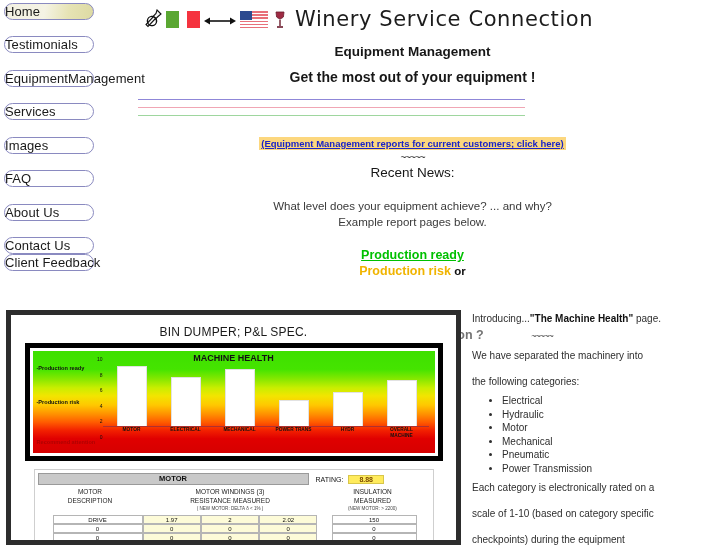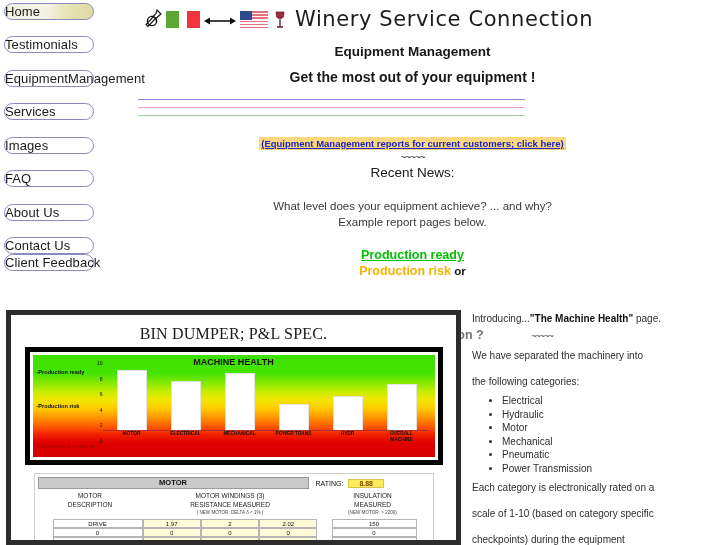--- a/index.html
+++ b/index.html
@@ -80,22 +80,22 @@
   .s-amber { color:#f0b400; }
   .s-or { color:#111; font-size:11.5px; }
   .s-red { color:#737373;margin-top:48px; }
 
   
   #report-frame {
     position:absolute; left:6px; top:310px; width:455px; height:235px;
     border:5px solid #2d2d2d; background:#ffffff; overflow:hidden;
   }
   #report-inner { position:absolute; inset:0; padding:6px 10px; }
-  #report-title { text-align:center; font-size:16px; color:#1a1a1a; font-weight:500;
-                  margin-top:4px; margin-bottom:4px; letter-spacing:.2px;font-family:Liberation Serif, serif; }
+  #report-title { text-align:center; font-size:12px; color:#1a1a1a; font-weight:500;
+                  margin-top:4px; margin-bottom:4px; letter-spacing:.2px; }
 
   
   #chart-box {
     position:relative; width:418px; height:118px; margin:0 auto;
     border:5px solid #000000; background:#fff; padding:3px;
   }
   #chart-plot {
     position:relative; width:100%; height:100%;
     background:linear-gradient(to bottom,
       #3ee000 0%, #45e400 18%, #8ae800 28%, #c8ee00 36%,

